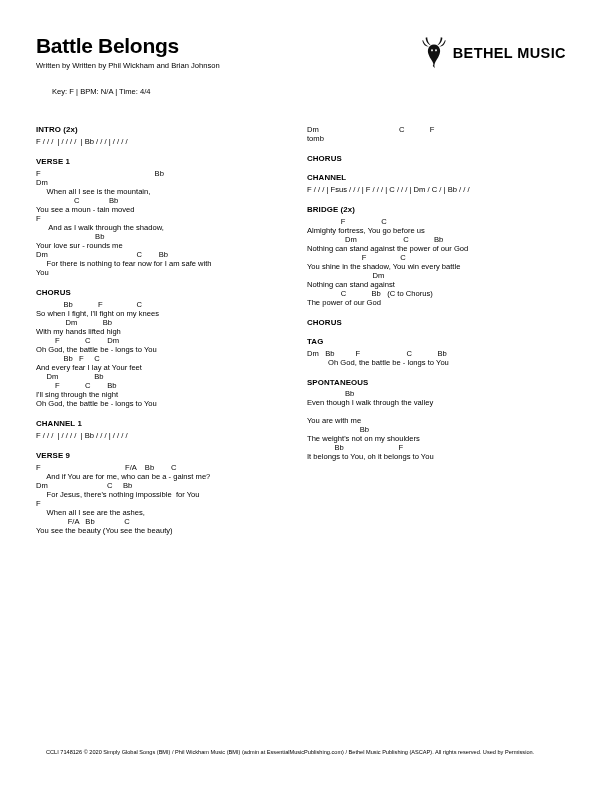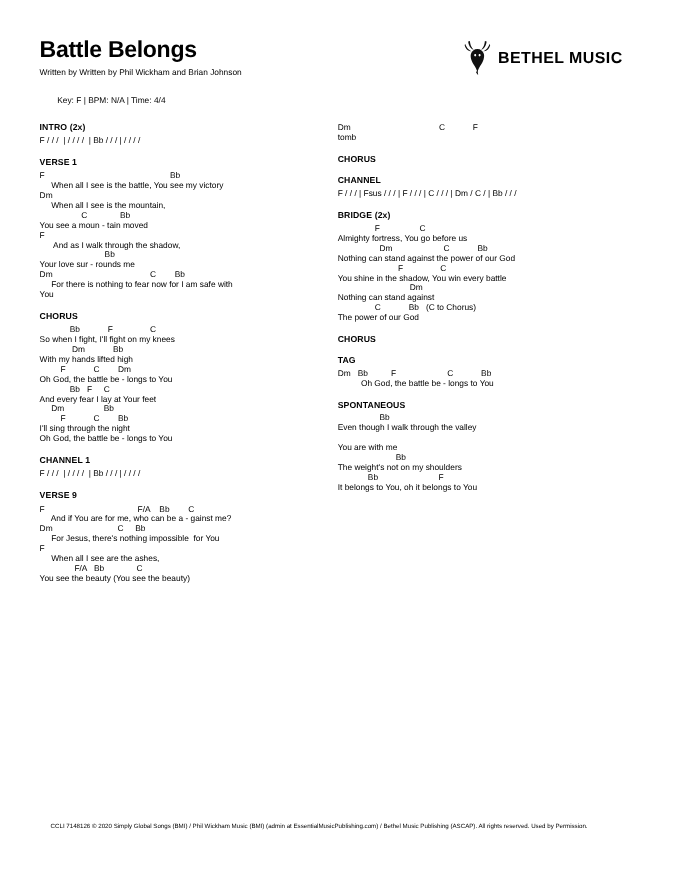--- a/index.html
+++ b/index.html
@@ -56,21 +56,21 @@
     font-size: 14.5px;
     font-weight: bold;
     letter-spacing: 0.4px;
     line-height: 1;
     white-space: nowrap;
   }
   
   .columns {
     display: flex;
     gap: 0px;
-    margin-top: 18px;
+    margin-top: 32px;
   }
   .col {
     width: 260px;
     font-size: 7.6px;
     line-height: 1.0;
   }
   .col.right { margin-left: 12px; }
   .section-label {
     font-weight: bold;
     font-size: 7.9px;
@@ -131,21 +131,20 @@
     <div class="col left">
 
       <div class="section">
         <div class="section-label">INTRO (2x)</div>
         <div class="line chordline">F / / /  | / / / /  | Bb / / / | / / / /</div>
       </div>
 
       <div class="section">
         <div class="section-label">VERSE 1</div>
         <div class="line chordline">F                                                      Bb</div>
-        <div class="line">     When all I see is the battle, You see my victory</div>
         <div class="line chordline">Dm</div>
         <div class="line">     When all I see is the mountain,</div>
         <div class="line chordline">                  C              Bb</div>
         <div class="line">You see a moun - tain moved</div>
         <div class="line chordline">F</div>
         <div class="line">      And as I walk through the shadow,</div>
         <div class="line chordline">                            Bb</div>
         <div class="line">Your love sur - rounds me</div>
         <div class="line chordline">Dm                                          C        Bb</div>
         <div class="line">     For there is nothing to fear now for I am safe with</div>

